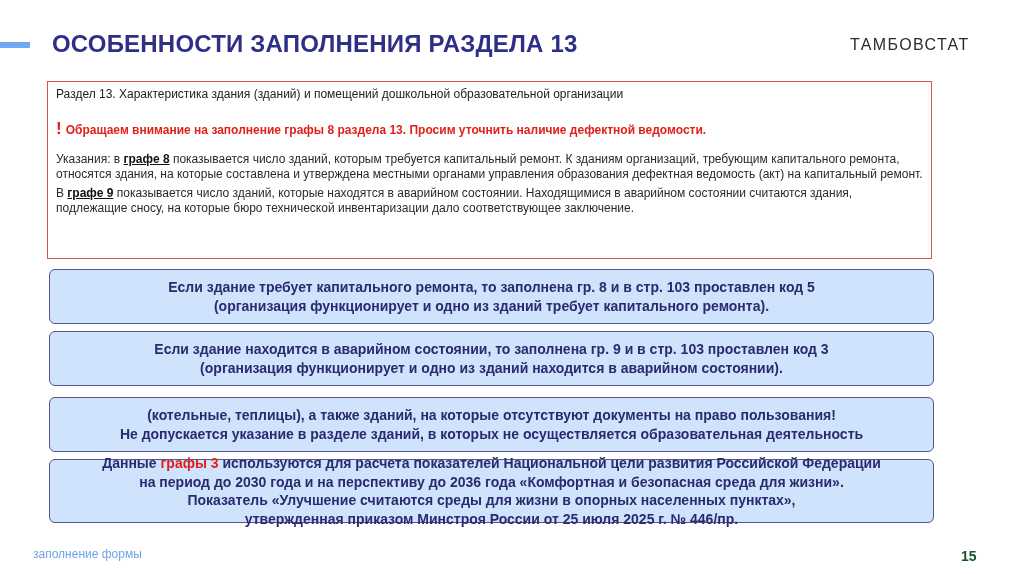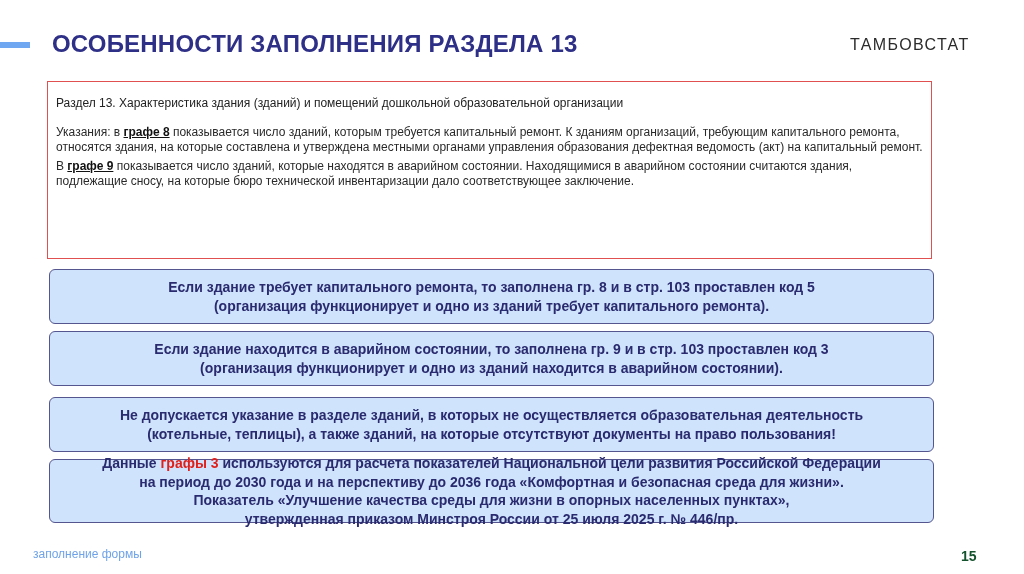--- a/index.html
+++ b/index.html
@@ -17,21 +17,21 @@
     font-size: 24px; font-weight: bold; color: #2e2f86;
     letter-spacing: 0.2px;
   }
   .brand {
     position: absolute; left: 850px; top: 36px;
     font-size: 16px; font-weight: normal; color: #2b2b2b; letter-spacing: 1.4px;
   }
   .notice-box {
     position: absolute; left: 47px; top: 81px; width: 885px; height: 178px;
     border: 1px solid #e05050; box-sizing: border-box;
-    padding: 14px 8px; font-size: 12px; color: #222;
+    padding: 5px 8px; font-size: 12px; color: #222;
   }
   .notice-heading { font-size: 12px; line-height: 15px; }
   .notice-alert {
     margin-top: 19px; color: #e0201a; font-weight: bold; font-size: 12px; line-height: 15px;
   }
   .notice-alert .bang { font-size: 17px; margin-right: 4px; }
   .notice-para { margin-top: 14px; line-height: 15px; color: #2a2a2a; }
   .notice-para + .notice-para { margin-top: 4px; }
   .notice-para b { color: #111; text-decoration: underline; }
   .info-box {
@@ -54,40 +54,43 @@
 </style>
 </head>
 <body>
 
 <div class="accent-bar"></div>
 <div class="page-title">ОСОБЕННОСТИ ЗАПОЛНЕНИЯ РАЗДЕЛА 13</div>
 <div class="brand">ТАМБОВСТАТ</div>
 
 <div class="notice-box">
   <div class="notice-heading">Раздел 13. Характеристика здания (зданий) и помещений дошкольной образовательной организации</div>
+  <div class="notice-alert">
+    <span class="bang">!</span><span>Обращаем внимание на заполнение графы 8 раздела 13. Просим уточнить наличие дефектной ведомости.</span>
+  </div>
   <div class="notice-para"><span>Указания: в </span><b>графе 8</b><span> показывается число зданий, которым требуется капитальный ремонт. К зданиям организаций, требующим капитального ремонта, относятся здания, на которые составлена и утверждена местными органами управления образования дефектная ведомость (акт) на капитальный ремонт.</span></div>
   <div class="notice-para"><span>В </span><b>графе 9</b><span> показывается число зданий, которые находятся в аварийном состоянии. Находящимися в аварийном состоянии считаются здания, подлежащие сносу, на которые бюро технической инвентаризации дало соответствующее заключение.</span></div>
 </div>
 
 <div class="info-box box1">
   <div>Если здание требует капитального ремонта, то заполнена гр. 8 и в стр. 103 проставлен код  5</div>
   <div>(организация функционирует и одно из зданий требует капитального ремонта).</div>
 </div>
 
 <div class="info-box box2">
   <div>Если здание находится в аварийном состоянии, то заполнена гр. 9 и в стр. 103 проставлен код 3</div>
   <div>(организация функционирует и одно из зданий находится в аварийном состоянии).</div>
 </div>
 
 <div class="info-box box3">
+  <div>(котельные, теплицы), а также зданий, на которые отсутствуют документы на право пользования!</div>
   <div>Не допускается указание в разделе зданий, в которых не осуществляется образовательная деятельность</div>
-  <div>(котельные, теплицы), а также зданий, на которые отсутствуют документы на право пользования!</div>
 </div>
 
 <div class="info-box box4">
   <div><span>Данные </span><span class="red">графы 3</span><span> используются для расчета показателей Национальной цели развития Российской Федерации</span></div>
   <div>на период до 2030 года и на перспективу до 2036 года «Комфортная и безопасная среда для жизни».</div>
-  <div>Показатель «Улучшение качества среды для жизни в опорных населенных пунктах»,</div>
+  <div>Показатель «Улучшение считаются среды для жизни в опорных населенных пунктах»,</div>
   <div>утвержденная приказом Минстроя России от 25 июля 2025 г. № 446/пр.</div>
 </div>
 
 <div class="footer-label">заполнение формы</div>
 <div class="page-number">15</div>
 
 </body></html>

